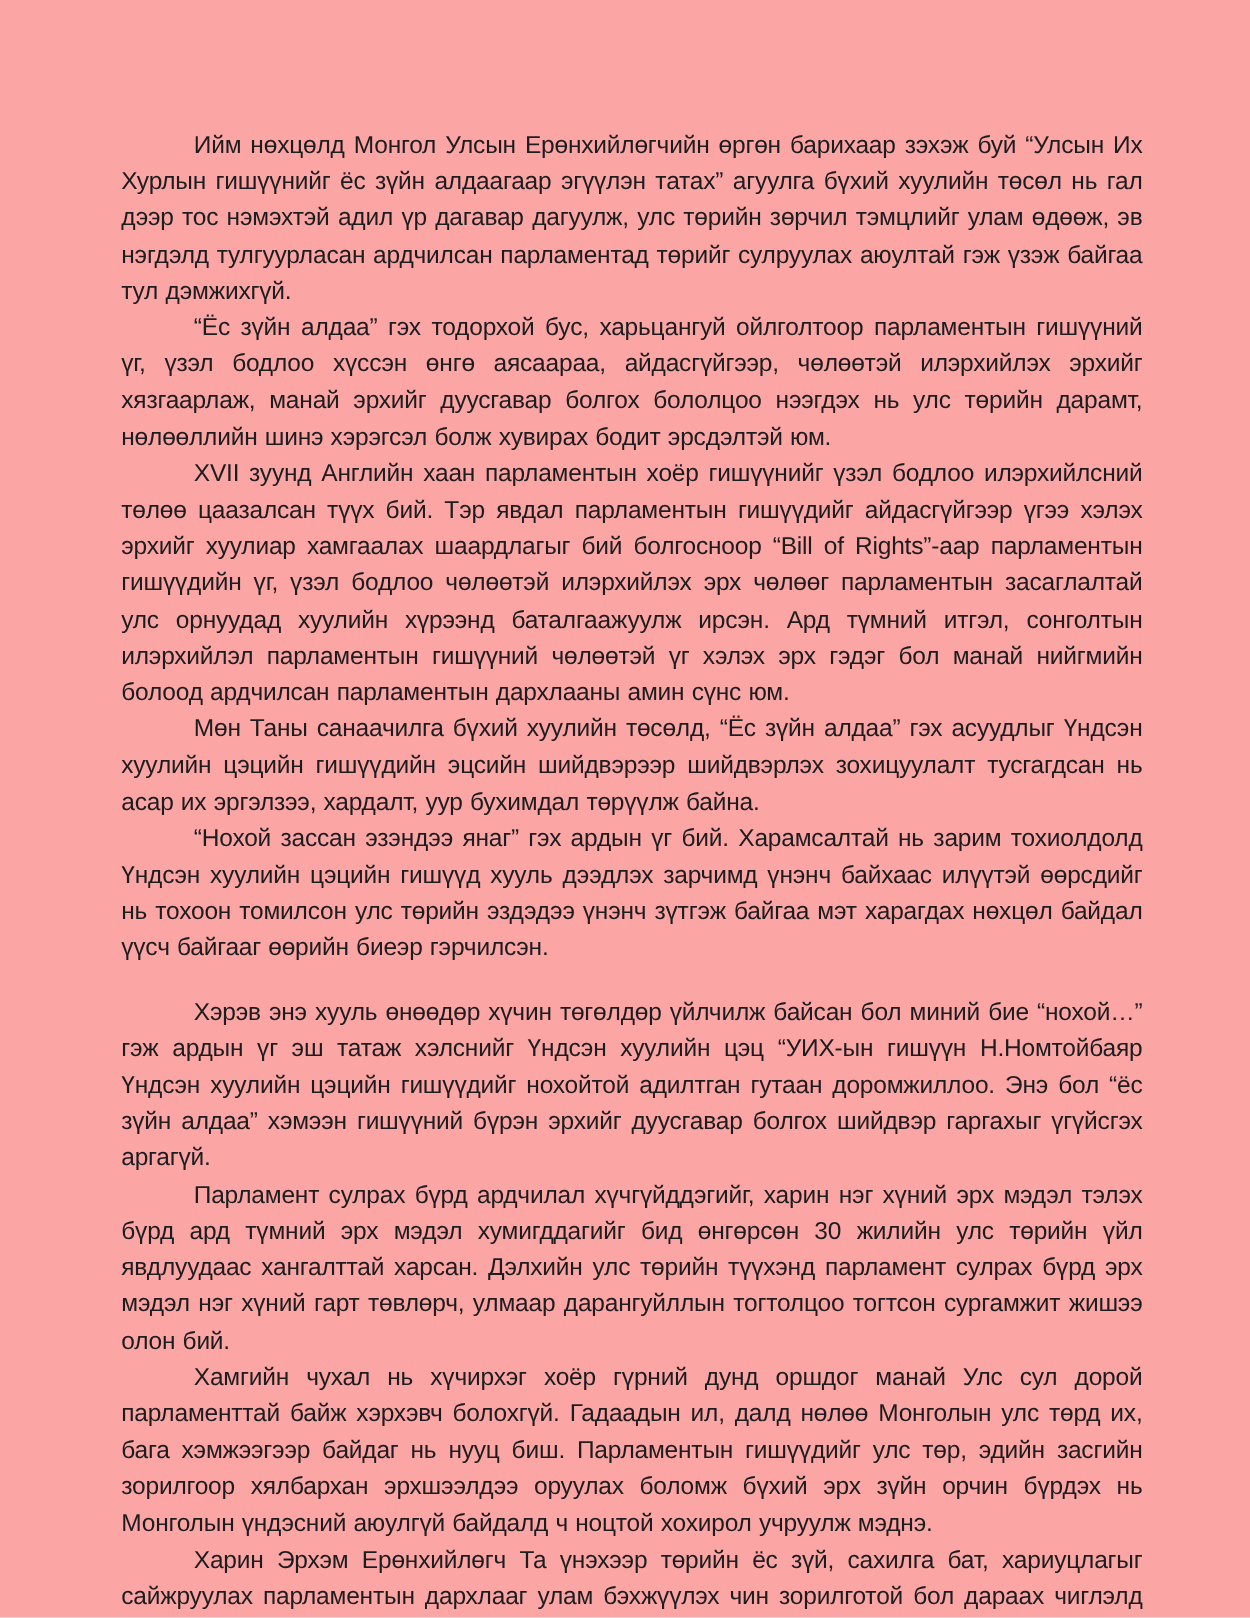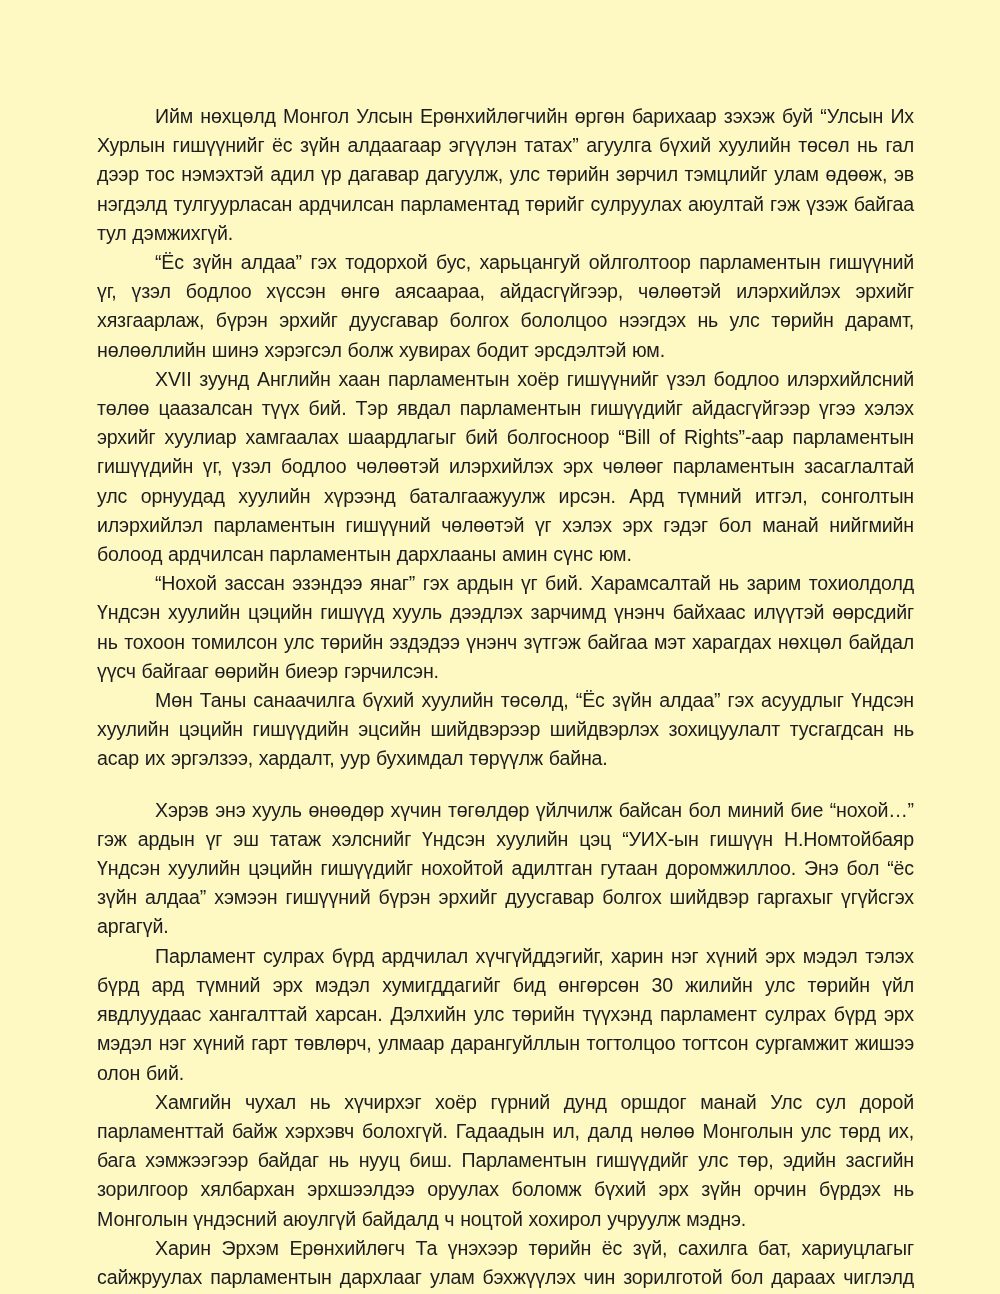--- a/index.html
+++ b/index.html
@@ -10,21 +10,21 @@
   body {
     height: 1294px;
     position: relative;
     font-family: "Liberation Sans", "DejaVu Sans", sans-serif;
   }
   .page {
     position: absolute;
     left: 0; top: 0;
     width: 1000px;
     height: 1294px;
-    background: #fef9c3;
+    background: #fca5a5;
     overflow: hidden;
   }
   .text-block {
     position: absolute;
     left: 97px;
     top: 102px;
     width: 817px;
   }
   .text-block p {
     font-size: 19.6px;
@@ -38,22 +38,22 @@
   .text-block p.gap-before {
     margin-top: 22px;
   }
 </style>
 </head>
 <body>
 
 <div class="page">
   <div class="text-block">
     <p>Ийм нөхцөлд Монгол Улсын Ерөнхийлөгчийн өргөн барихаар зэхэж буй “Улсын Их Хурлын гишүүнийг ёс зүйн алдаагаар эгүүлэн татах” агуулга бүхий хуулийн төсөл нь гал дээр тос нэмэхтэй адил үр дагавар дагуулж, улс төрийн зөрчил тэмцлийг улам өдөөж, эв нэгдэлд тулгуурласан ардчилсан парламентад төрийг сулруулах аюултай гэж үзэж байгаа тул дэмжихгүй.</p>
-    <p>“Ёс зүйн алдаа” гэх тодорхой бус, харьцангуй ойлголтоор парламентын гишүүний үг, үзэл бодлоо хүссэн өнгө аясаараа, айдасгүйгээр, чөлөөтэй илэрхийлэх эрхийг хязгаарлаж, бүрэн эрхийг дуусгавар болгох бололцоо нээгдэх нь улс төрийн дарамт, нөлөөллийн шинэ хэрэгсэл болж хувирах бодит эрсдэлтэй юм.</p>
+    <p>“Ёс зүйн алдаа” гэх тодорхой бус, харьцангуй ойлголтоор парламентын гишүүний үг, үзэл бодлоо хүссэн өнгө аясаараа, айдасгүйгээр, чөлөөтэй илэрхийлэх эрхийг хязгаарлаж, манай эрхийг дуусгавар болгох бололцоо нээгдэх нь улс төрийн дарамт, нөлөөллийн шинэ хэрэгсэл болж хувирах бодит эрсдэлтэй юм.</p>
     <p>XVII зуунд Английн хаан парламентын хоёр гишүүнийг үзэл бодлоо илэрхийлсний төлөө цаазалсан түүх бий. Тэр явдал парламентын гишүүдийг айдасгүйгээр үгээ хэлэх эрхийг хуулиар хамгаалах шаардлагыг бий болгосноор “Bill of Rights”-аар парламентын гишүүдийн үг, үзэл бодлоо чөлөөтэй илэрхийлэх эрх чөлөөг парламентын засаглалтай улс орнуудад хуулийн хүрээнд баталгаажуулж ирсэн. Ард түмний итгэл, сонголтын илэрхийлэл парламентын гишүүний чөлөөтэй үг хэлэх эрх гэдэг бол манай нийгмийн болоод ардчилсан парламентын дархлааны амин сүнс юм.</p>
+    <p>Мөн Таны санаачилга бүхий хуулийн төсөлд, “Ёс зүйн алдаа” гэх асуудлыг Үндсэн хуулийн цэцийн гишүүдийн эцсийн шийдвэрээр шийдвэрлэх зохицуулалт тусгагдсан нь асар их эргэлзээ, хардалт, уур бухимдал төрүүлж байна.</p>
     <p>“Нохой зассан эзэндээ янаг” гэх ардын үг бий. Харамсалтай нь зарим тохиолдолд Үндсэн хуулийн цэцийн гишүүд хууль дээдлэх зарчимд үнэнч байхаас илүүтэй өөрсдийг нь тохоон томилсон улс төрийн эздэдээ үнэнч зүтгэж байгаа мэт харагдах нөхцөл байдал үүсч байгааг өөрийн биеэр гэрчилсэн.</p>
-    <p>Мөн Таны санаачилга бүхий хуулийн төсөлд, “Ёс зүйн алдаа” гэх асуудлыг Үндсэн хуулийн цэцийн гишүүдийн эцсийн шийдвэрээр шийдвэрлэх зохицуулалт тусгагдсан нь асар их эргэлзээ, хардалт, уур бухимдал төрүүлж байна.</p>
     <p class="gap-before">Хэрэв энэ хууль өнөөдөр хүчин төгөлдөр үйлчилж байсан бол миний бие “нохой…” гэж ардын үг эш татаж хэлснийг Үндсэн хуулийн цэц “УИХ-ын гишүүн Н.Номтойбаяр Үндсэн хуулийн цэцийн гишүүдийг нохойтой адилтган гутаан доромжиллоо. Энэ бол “ёс зүйн алдаа” хэмээн гишүүний бүрэн эрхийг дуусгавар болгох шийдвэр гаргахыг үгүйсгэх аргагүй.</p>
     <p>Парламент сулрах бүрд ардчилал хүчгүйддэгийг, харин нэг хүний эрх мэдэл тэлэх бүрд ард түмний эрх мэдэл хумигддагийг бид өнгөрсөн 30 жилийн улс төрийн үйл явдлуудаас хангалттай харсан. Дэлхийн улс төрийн түүхэнд парламент сулрах бүрд эрх мэдэл нэг хүний гарт төвлөрч, улмаар дарангуйллын тогтолцоо тогтсон сургамжит жишээ олон бий.</p>
     <p>Хамгийн чухал нь хүчирхэг хоёр гүрний дунд оршдог манай Улс сул дорой парламенттай байж хэрхэвч болохгүй. Гадаадын ил, далд нөлөө Монголын улс төрд их, бага хэмжээгээр байдаг нь нууц биш. Парламентын гишүүдийг улс төр, эдийн засгийн зорилгоор хялбархан эрхшээлдээ оруулах боломж бүхий эрх зүйн орчин бүрдэх нь Монголын үндэсний аюулгүй байдалд ч ноцтой хохирол учруулж мэднэ.</p>
     <p>Харин Эрхэм Ерөнхийлөгч Та үнэхээр төрийн ёс зүй, сахилга бат, хариуцлагыг сайжруулах парламентын дархлааг улам бэхжүүлэх чин зорилготой бол дараах чиглэлд хамтран ажиллах эрмэлзэлтэй байна. Үүнд:</p>
   </div>
 </div>
 
 </body></html>

